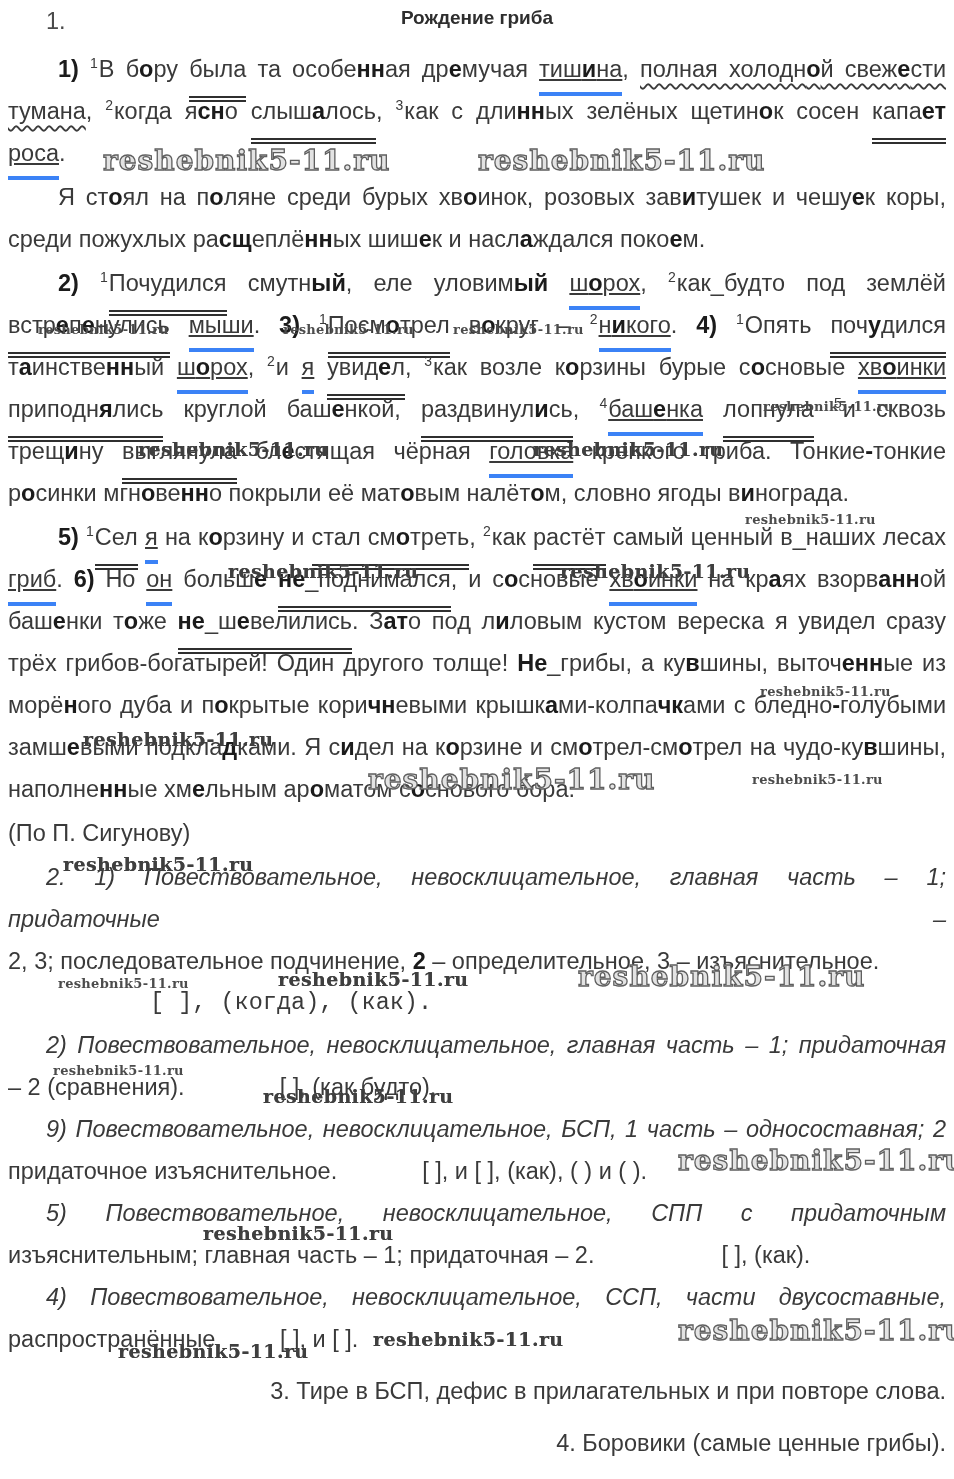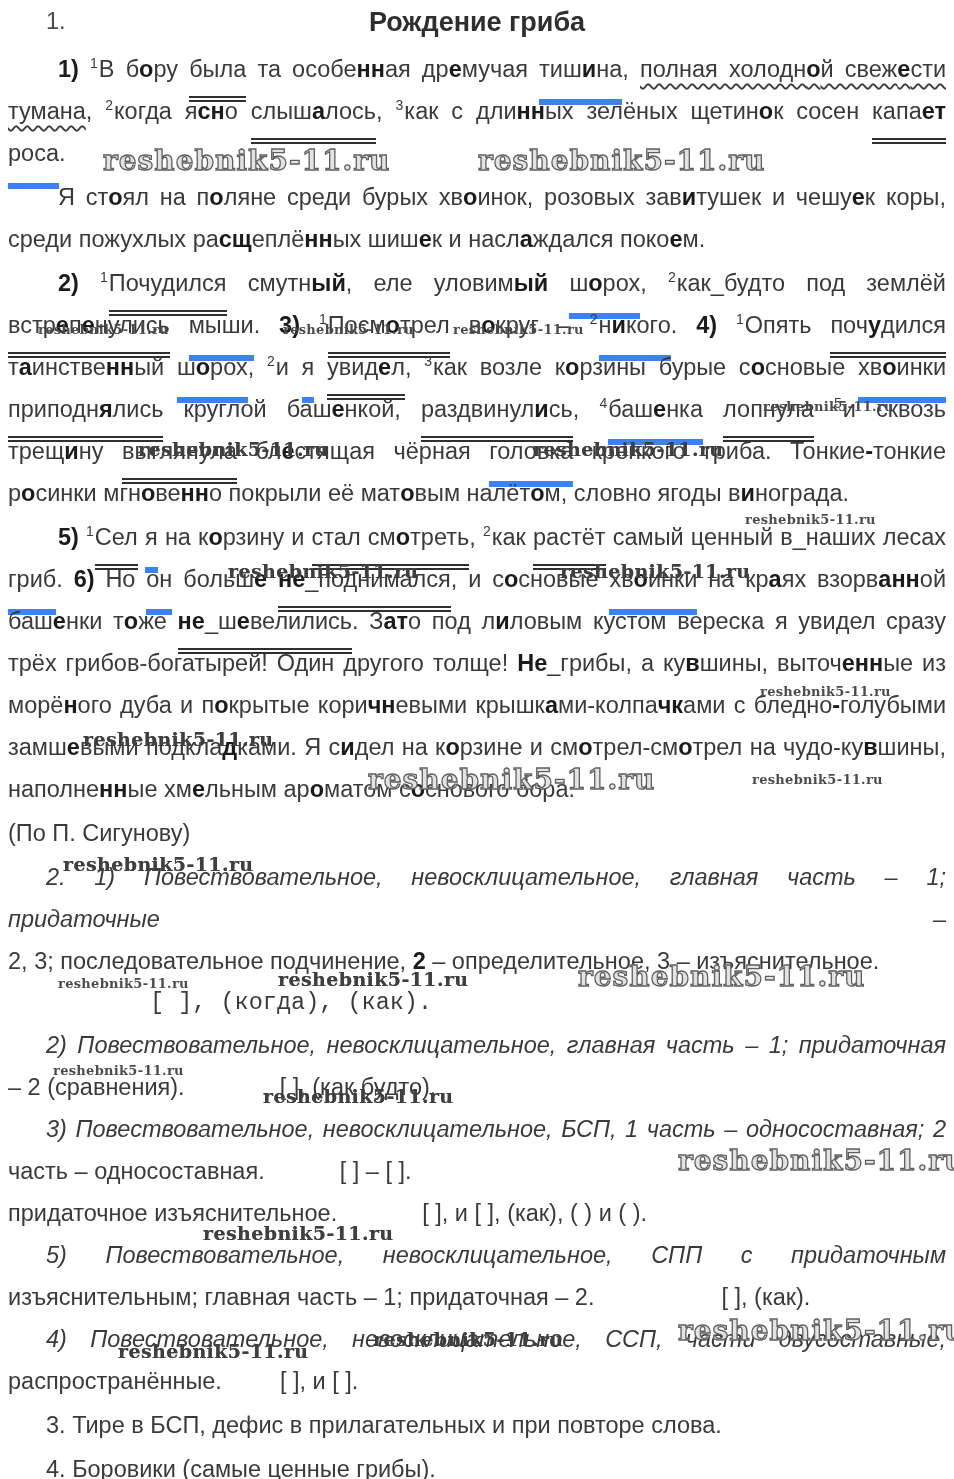--- a/index.html
+++ b/index.html
@@ -5,37 +5,37 @@
   html, body { margin:0; padding:0; background:#ffffff; }
   body {
     width:954px; min-height:1479px; position:relative;
     font-family:"Liberation Sans", sans-serif;
     font-size:23.5px; color:#3a3a3a;
     -webkit-font-smoothing:antialiased;
   }
   .page { position:relative; padding:6px 8px 30px 8px; }
   .hdr { position:relative; height:38px; margin-bottom:4px; }
   .pagenum { position:absolute; left:38px; top:2px; color:#4a4a4a; }
-  .title { text-align:center; font-weight:bold; font-size:27px; color:#2e2e2e; padding-top:1px; }
+  .title { text-align:center; font-weight:bold; font-size:19px; color:#2e2e2e; padding-top:1px; }
 
   p.bodytext { margin:2px 0; line-height:42px; text-align:justify; text-indent:50px; }
   b { font-weight:bold; color:#1b1b1b; }
   sup { font-size:14px; line-height:0; vertical-align:super; margin-right:1px; }
 
-  .u1 { border-bottom:6px solid #3b82f6; padding-bottom:17px; }
+  .u1 { border-bottom:4px solid #3b82f6; padding-bottom:10px;text-decoration:underline; }
   .u2 { border-bottom:6px double #2f2f2f; padding-bottom:14px; }
   .uw { text-decoration:underline wavy #3c3c3c 1.5px; text-underline-offset:6px; }
 
   .attrib { padding-right:44px; line-height:42px; margin:2px 0; }
 
   .item { margin:0; line-height:42px; }
   .item .l1 { text-align:justify; text-align-last:justify; text-indent:38px;font-style:italic; }
   .item .l2 { text-align:left; }
   .scheme-line { line-height:42px; padding-left:142px; margin:0;font-family:Liberation Mono, monospace; }
-  .ex-line { line-height:42px; padding-left:38px; margin:2px 0; }
+  .ex-line { line-height:42px; padding-left:38px; margin:10px 0;text-align:right; }
 
   .gap { display:inline-block; height:1px; }
   .g58 { width:58px; } .g75 { width:75px; } .g85 { width:85px; }
   .g95 { width:95px; } .g127 { width:127px; }
 
   .wm {
     position:absolute; font-family:"DejaVu Serif", serif; font-weight:bold;
     white-space:nowrap; z-index:5; pointer-events:none;
   }
   .wm.s { font-size:13px; color:#4c4c4c; letter-spacing:0.3px; }
@@ -66,22 +66,21 @@
     <div class="l2">2, 3; последовательное подчинение, <b>2</b> – определительное, 3 – изъяснительное.</div>
   </div>
   <div class="scheme-line">[ ], (когда), (как).</div>
 
   <div class="item">
     <div class="l1">2) Повествовательное, невосклицательное, главная часть – 1; придаточная</div>
     <div class="l2">– 2 (сравнения).<span class="gap g95"></span>[ ], (как будто).</div>
   </div>
 
   <div class="item">
-    <div class="l1">3) Повествовательное, невосклицательное, БСП, 1 часть – односоставная; 2</div>
-    <div class="l2">часть – односоставная.<span class="gap g75"></span>[ ] – [ ].</div>
+    <div class="l1">9) Повествовательное, невосклицательное, БСП, 1 часть – односоставная; 2</div>
   </div>
 
   <div class="item">
     <div class="l2">придаточное изъяснительное.<span class="gap g85"></span>[ ], и [ ], (как), ( ) и ( ).</div>
   </div>
 
   <div class="item">
     <div class="l1">5) Повествовательное, невосклицательное, СПП с придаточным</div>
     <div class="l2">изъяснительным; главная часть – 1; придаточная – 2.<span class="gap g127"></span>[ ], (как).</div>
   </div>

